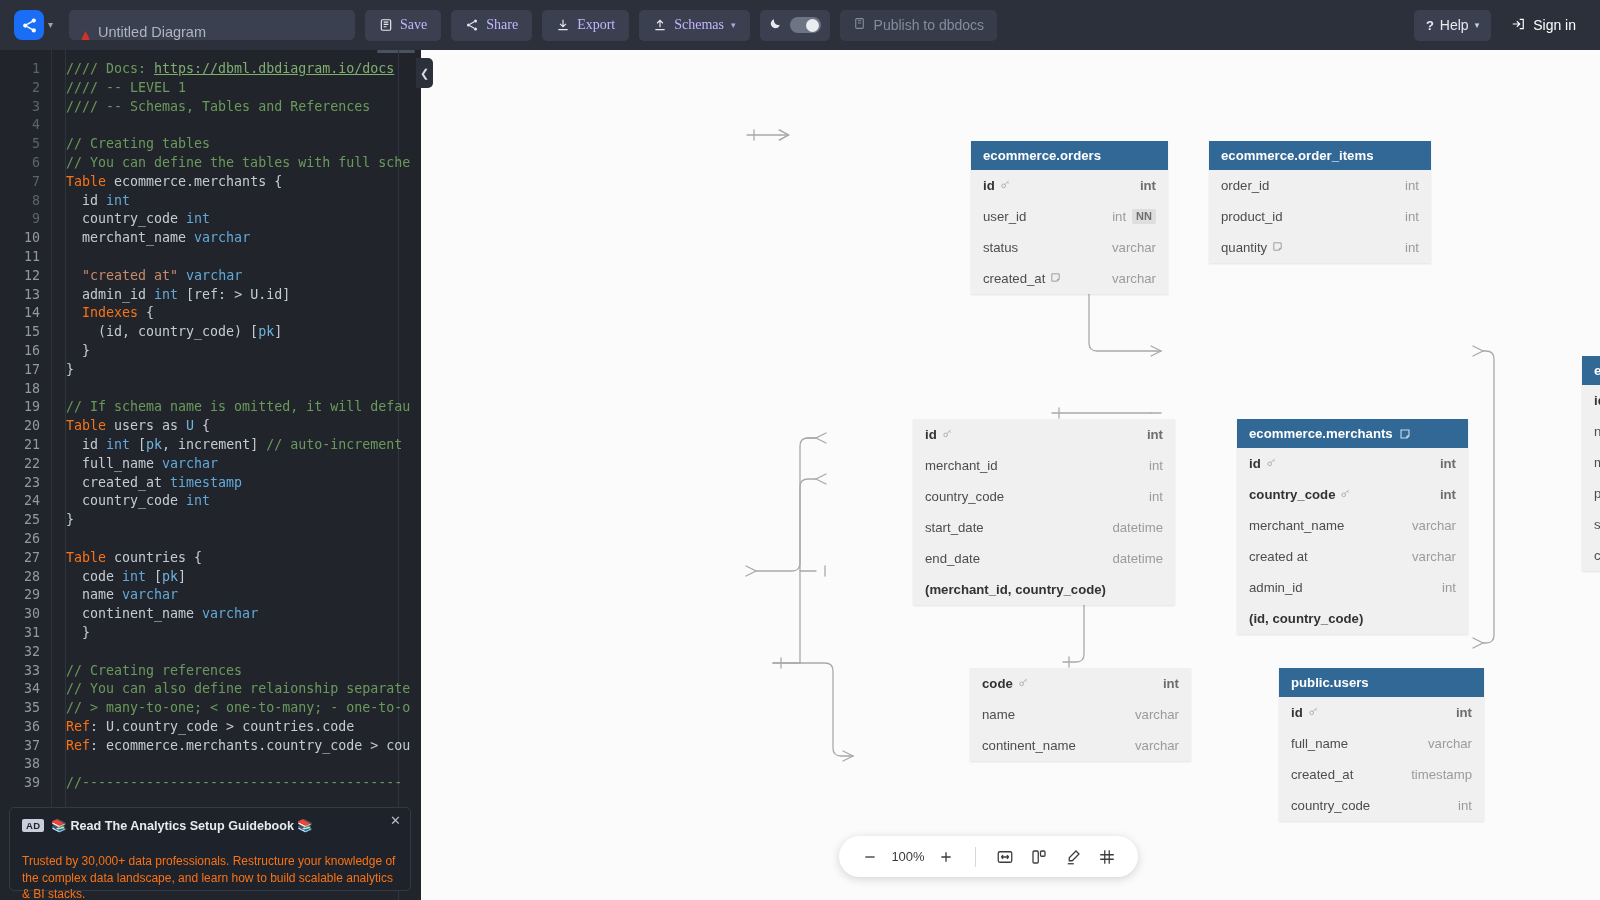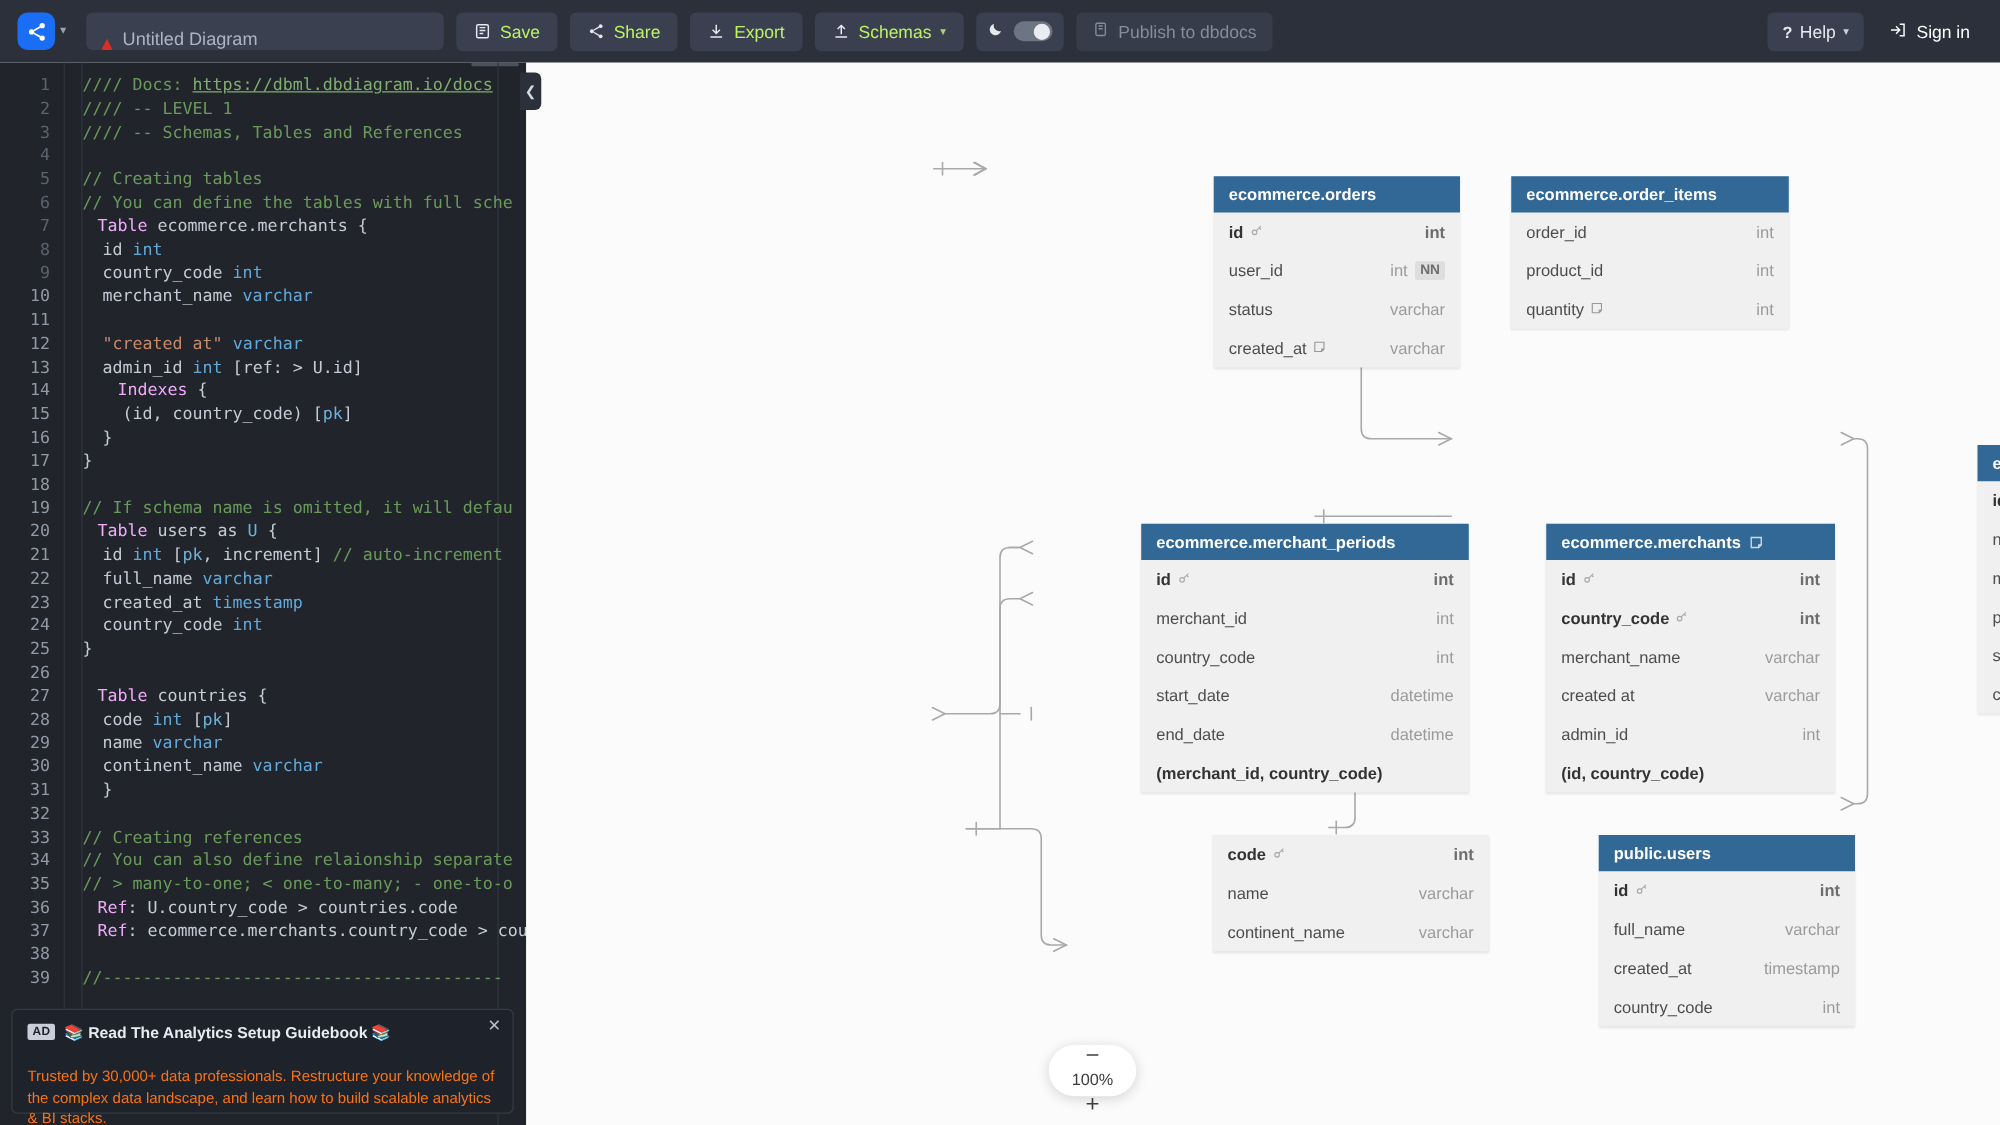--- a/index.html
+++ b/index.html
@@ -33,22 +33,22 @@
     background: #3a4050; border-radius: 5px;
     display: flex; align-items: flex-end; gap: 8px;
     padding: 0 12px; margin-left: 6px;
   }
   .rec-dot { width: 9px; height: 9px; background: #d93025; border-radius: 2px; flex: 0 0 auto;
              clip-path: polygon(50% 0%, 100% 100%, 0% 100%); }
   .title-text { color: #aeb4c0; font-size: 14.5px; white-space: nowrap; }
   .tbtn {
     height: 31px; border-radius: 5px; background: #3a4050;
     display: flex; align-items: center; gap: 7px;
-    padding: 0 14px; color: #bef264; font-size: 14px;
-    cursor: pointer; white-space: nowrap;
+    padding: 0 14px; color: #c4b5fd; font-size: 14px;
+    cursor: pointer; white-space: nowrap; font-family: Liberation Serif, serif;
   }
   .tbtn .glyph { display: inline-flex; align-items: center; }
   .toggle-btn {
     height: 31px; border-radius: 5px; background: #3a4050;
     display: flex; align-items: center; gap: 8px; padding: 0 9px; cursor: pointer;
   }
   .toggle-moon { color: #e6e9ef; font-size: 13px; }
   .toggle-track {
     width: 31px; height: 16px; border-radius: 9px;
     background: #6d7484; position: relative;
@@ -95,21 +95,21 @@
   }
   .gutter div { height: 18.8px; padding-right: 11px; }
   .gutter div.hl { color: #9199a6; }
   .code {
     position: absolute; top: 0; left: 52px; width: 369px; height: 850px;
     padding-top: 10px; padding-left: 14px; white-space: pre;
     color: #c5cbd6;
   }
   .code div { height: 18.8px; }
   .cm { color: #6a9a5b; }
-  .kw { color: #f0abfc; margin-left: 12px; }
+  .kw { color: #f97316; }
   .ty { color: #62a9d9; }
   .st { color: #c98a6a; }
   .pk { color: #6fb3dd; }
   .ln { color: #7fae6e; text-decoration: underline; }
   .guideline {
     position: absolute; top: 0; width: 1px; height: 850px; background: #2e3440;
   }
   .collapse-btn {
     position: absolute; top: 58px; left: 416px;
     width: 17px; height: 30px;
@@ -172,21 +172,21 @@
   }
   .key-ic { opacity: .6; }
   .note-ic { opacity: .75; }
   .head-note { opacity: .9; display: inline-flex; }
 
   
   .bottombar {
     position: absolute; left: 839px; bottom: 23px;
     height: 41px; background: #ffffff;
     border-radius: 21px; box-shadow: 0 2px 10px rgba(0,0,0,.16);
-    display: flex; align-items: center; gap: 4px; padding: 0 16px; z-index: 57; flex-direction: column;
+    display: flex; align-items: center; gap: 4px; padding: 0 16px; z-index: 57;
   }
   .bb-ic {
     width: 30px; height: 30px; display: flex; align-items: center; justify-content: center;
     color: #3c3c3c; cursor: pointer; border-radius: 5px;
   }
   .zoom-val { font-size: 13px; color: #3c3c3c; min-width: 38px; text-align: center; }
   .bb-div { width: 1px; height: 20px; background: #d8d8d8; margin: 0 10px; }
 </style>
 </head>
 <body>
@@ -504,23 +504,20 @@
             <span>status</span>
           </span>
         </div>
         <div class="row">
           <span class="nm">
             <span>created_at</span>
           </span>
         </div>
       </div>
       <div class="tbl" style="left: 492px; top: 369px; width: 262px;">
-        <div class="tbl-head">
-          <span>ecommerce.merchant_periods</span>
-        </div>
         <div class="row b">
           <span class="nm">
             <span>id</span>
             <span class="key-ic"><svg width="11" height="11" viewBox="0 0 24 24" fill="none" stroke="#7b7b7b" stroke-width="2">
                 <circle cx="8" cy="15" r="4"></circle>
                 <path d="M11 12l8-8M16 7l3 3"></path>
               </svg></span>
           </span>
           <span class="ty2">
             <span>int</span>

